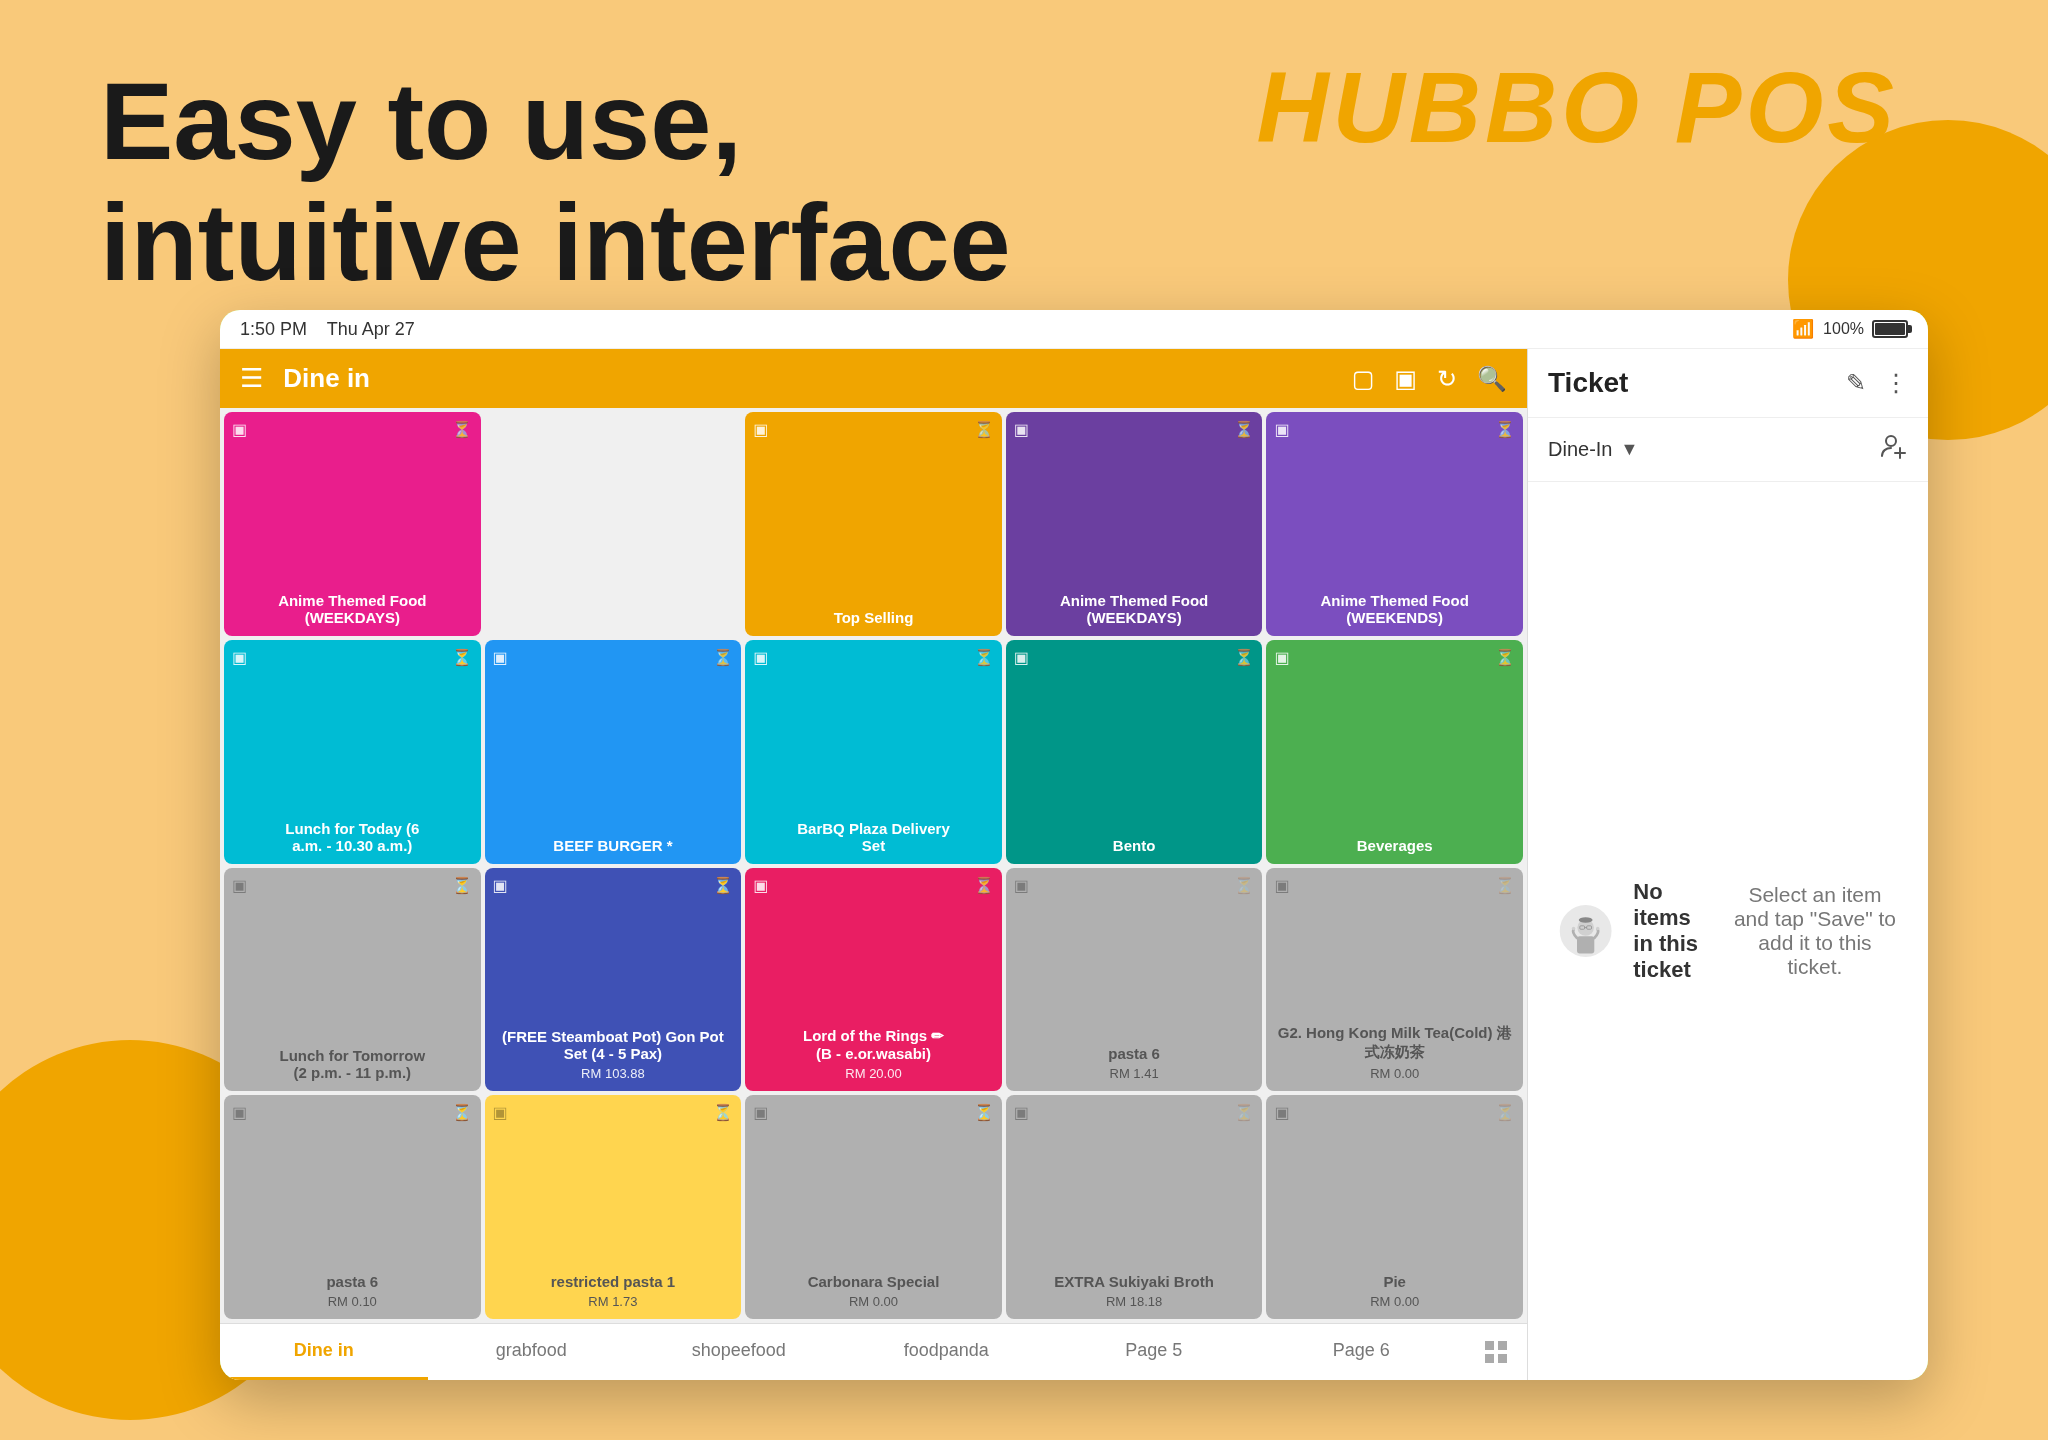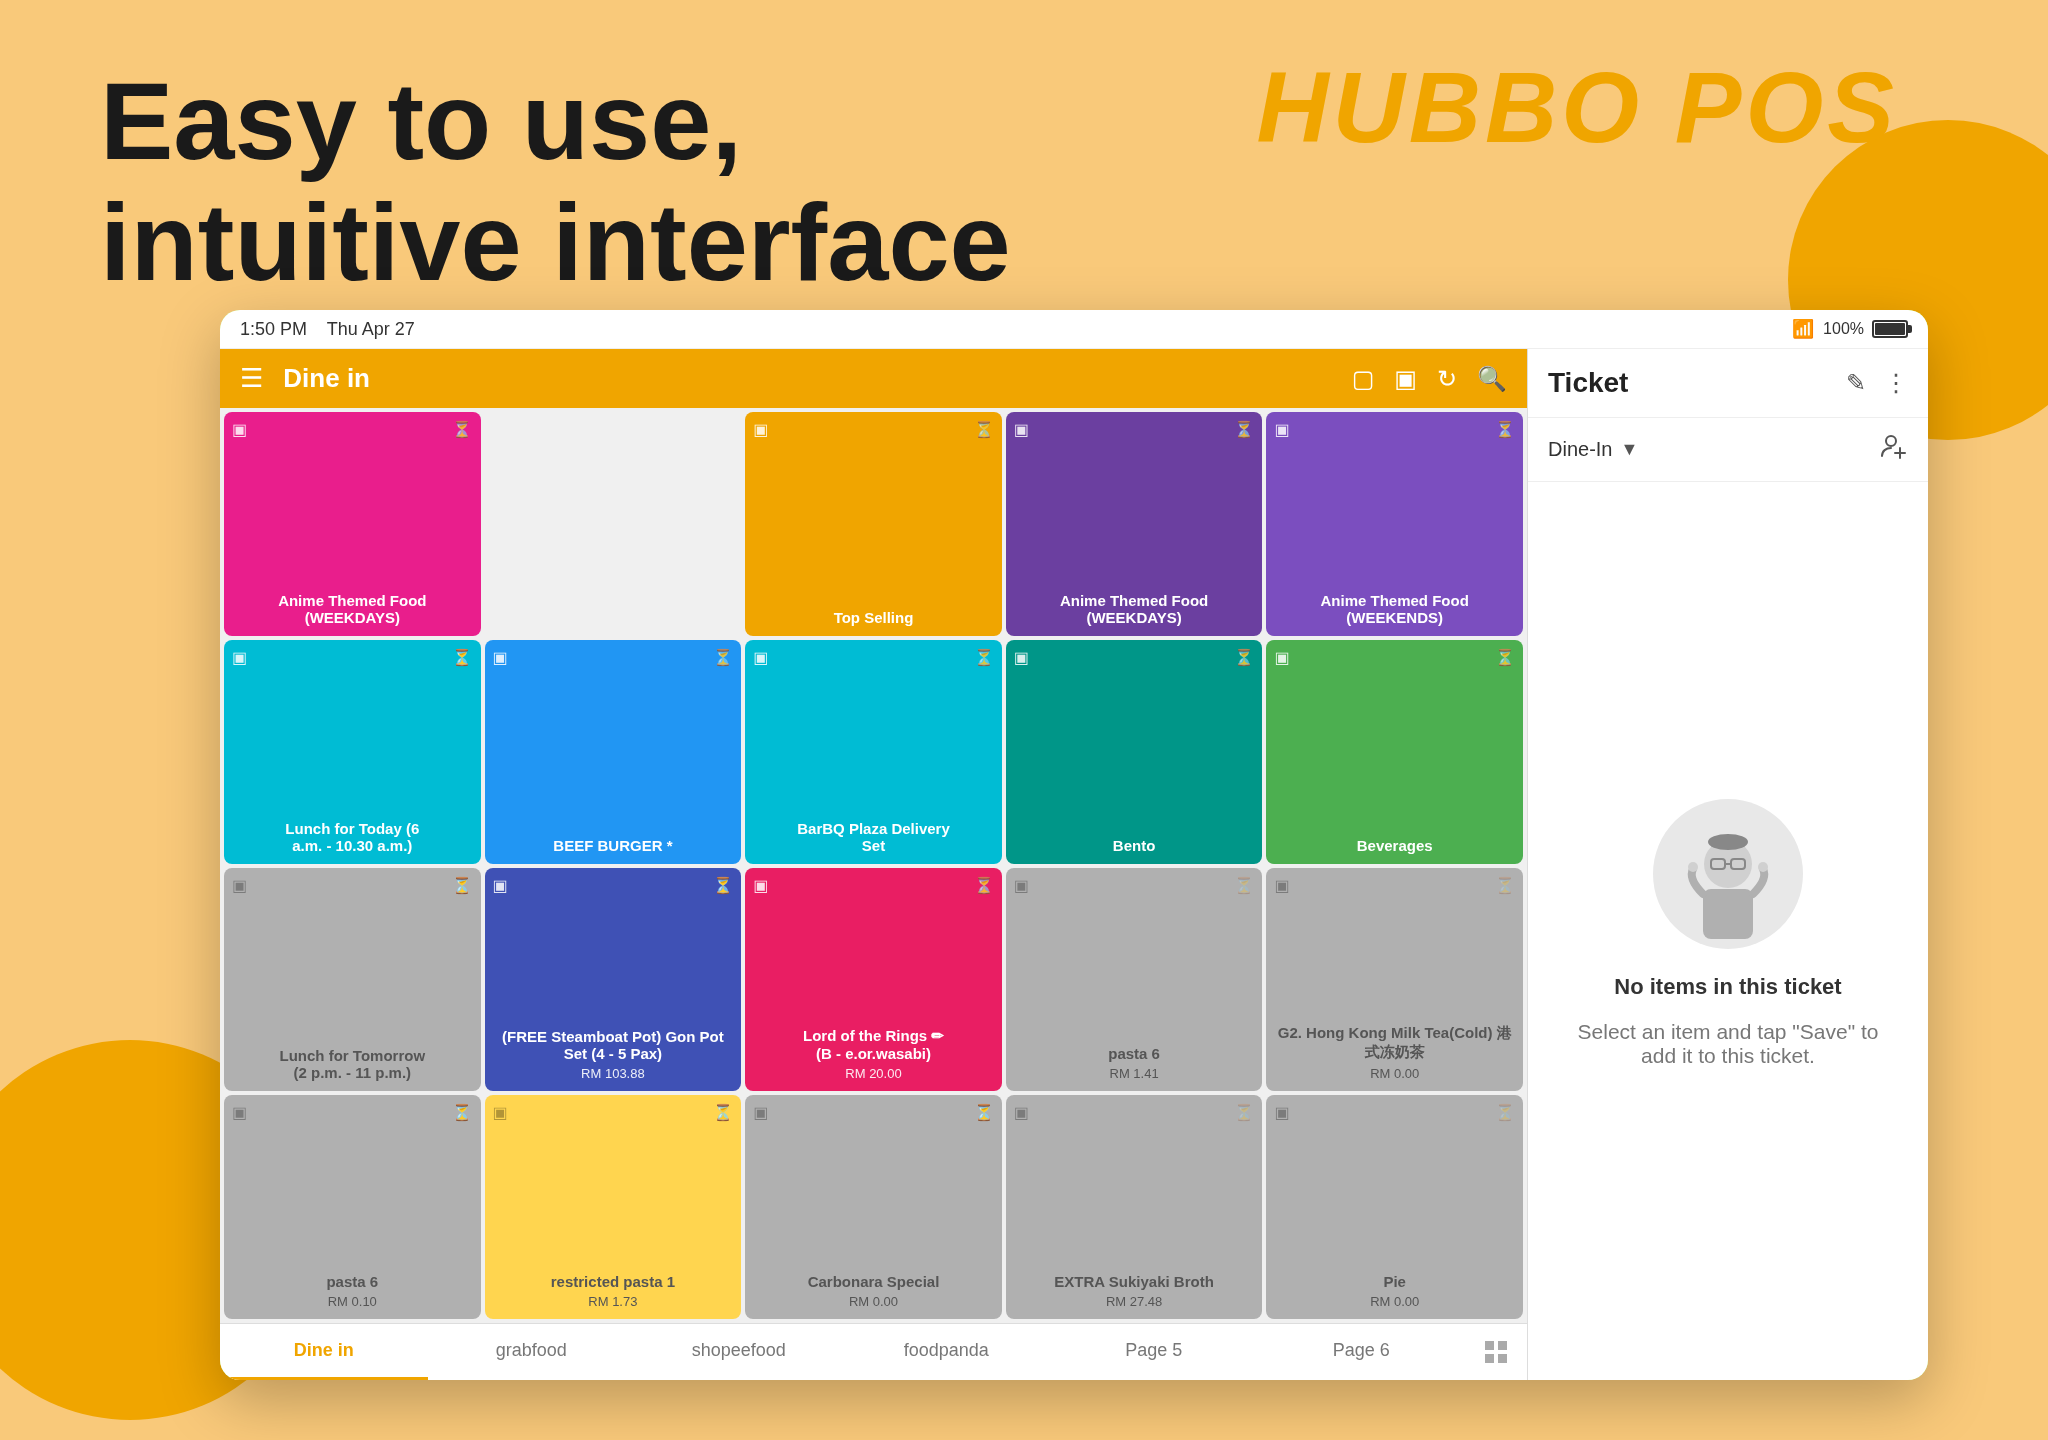--- a/index.html
+++ b/index.html
@@ -299,21 +299,21 @@
       font-size: 20px;
       color: #333;
       font-weight: 500;
     }
     .dropdown-arrow { font-size: 18px; color: #555; }
     .add-guest-icon { font-size: 26px; color: #555; cursor: pointer; }
 
     .ticket-empty {
       flex: 1;
       display: flex;
-      flex-direction: column;
+      flex-direction: row;
       align-items: center;
       justify-content: center;
       padding: 30px;
       gap: 20px;
     }
 
     .empty-illustration {
       width: 160px;
       height: 160px;
     }
@@ -559,21 +559,21 @@
           <div class="menu-item-name">Carbonara Special</div>
           <div class="menu-item-price">RM 0.00</div>
         </div>
 
         <div class="menu-item menu-item-gray">
           <div class="menu-item-icons">
             <span class="menu-icon-copy">▣</span>
             <span class="menu-icon-clock">⏳</span>
           </div>
           <div class="menu-item-name">EXTRA Sukiyaki Broth</div>
-          <div class="menu-item-price">RM 27.48</div>
+          <div class="menu-item-price">RM 18.18</div>
         </div>
 
         <div class="menu-item menu-item-gray">
           <div class="menu-item-icons">
             <span class="menu-icon-copy">▣</span>
             <span class="menu-icon-clock">⏳</span>
           </div>
           <div class="menu-item-name">Pie</div>
           <div class="menu-item-price">RM 0.00</div>
         </div>

